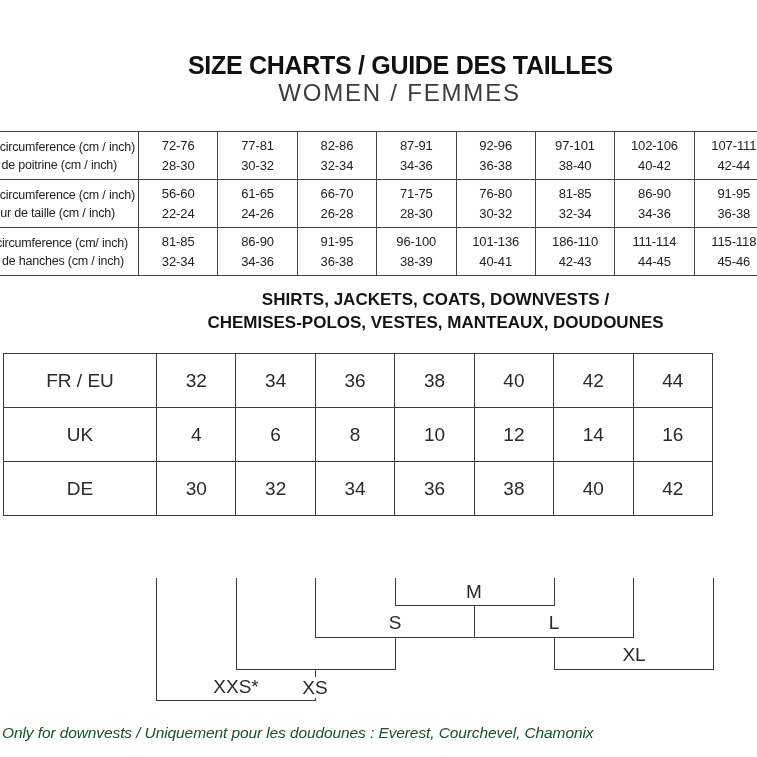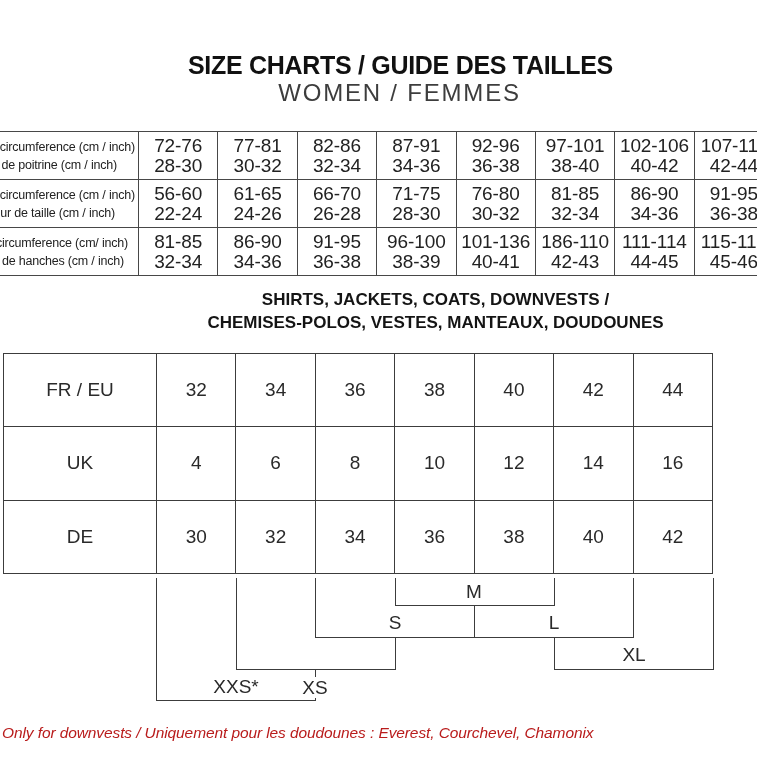--- a/index.html
+++ b/index.html
@@ -23,25 +23,25 @@
   
   .toptable{
     position:absolute;top:93px;left:-180px;width:954px;
     border-collapse:collapse;table-layout:fixed;
   }
   .toptable td{border:1px solid #474747;height:47px;padding:0;vertical-align:middle;}
   .toptable td.lab span{display:block;text-align:right;font-size:12.5px;line-height:18px;letter-spacing:-0.2px;color:#222;}
   .toptable .r0 .l1{padding-right:3px;}  .toptable .r0 .l2{padding-right:21px;}
   .toptable .r1 .l1{padding-right:3px;}  .toptable .r1 .l2{padding-right:23px;}
   .toptable .r2 .l1{padding-right:10px;} .toptable .r2 .l2{padding-right:14px;}
-  .toptable td.val{text-align:center;font-size:19px;letter-spacing:-0.1px;color:#222;}
+  .toptable td.val{text-align:center;font-size:13px;letter-spacing:-0.1px;color:#222;}
   .toptable td.val span{display:block;line-height:20px;}
   
   .maintable{
-    position:absolute;top:315px;left:3px;width:710px;height:221px;
+    position:absolute;top:315px;left:3px;width:710px;height:163px;
     border-collapse:collapse;table-layout:fixed;
   }
   .maintable td{
     border:1.5px solid #3c3c3c;text-align:center;vertical-align:middle;
     font-size:19px;color:#2a2a2a;padding:0;
   }
   
   .bracket{
     position:absolute;top:540px;background:#fff;box-sizing:border-box;
     border:1.5px solid #3c3c3c;border-top:none;
@@ -58,21 +58,21 @@
   }
   .bl-m  {left:474px;top:543px;}
   .bl-s  {left:395px;top:574px;}
   .bl-l  {left:554px;top:574px;}
   .bl-xs {left:315px;top:639px;text-align:right;}
   .bl-xl {left:634px;top:606px;}
   .bl-xxs{left:236px;top:638px;}
   
   .footnote{
     position:absolute;left:2px;top:686px;font-size:15.5px;font-style:italic;
-    letter-spacing:-0.1px;color:#b91c1c;white-space:nowrap;
+    letter-spacing:-0.1px;color:#14532d;white-space:nowrap;
   }
 </style>
 </head>
 <body>
 
 <div class="canvas">
 
   <div class="page-title">SIZE CHARTS / GUIDE DES TAILLES</div>
   <div class="page-subtitle">WOMEN / FEMMES</div>
 

